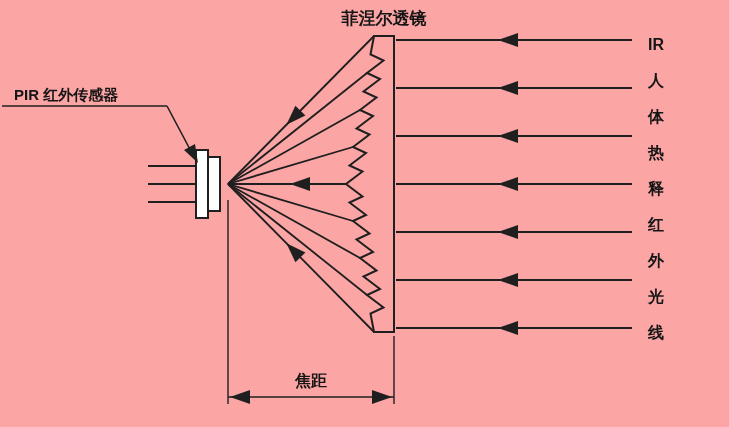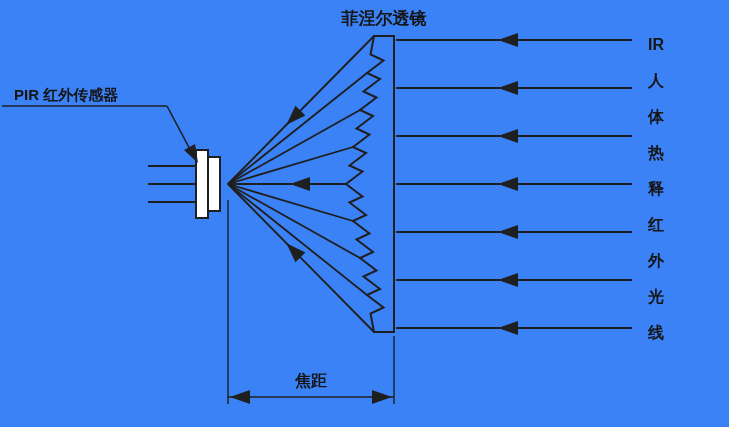--- a/index.html
+++ b/index.html
@@ -1,19 +1,19 @@
 <!DOCTYPE html>
 <html><head>
 <meta charset="utf-8">
 <style>
   html,body{margin:0;padding:0;background:#fff;}
   .stage{
     position:relative;
     width:729px;height:427px;
-    background:#3b82f6;
+    background:#fca5a5;
     overflow:hidden;
   }
   svg{display:block;}
   .label{
     font-family:"Liberation Sans","DejaVu Sans",sans-serif;
     font-weight:bold;
     fill:#151515;
   }
   .title{font-size:17px;}
   .side{font-size:15px;}

